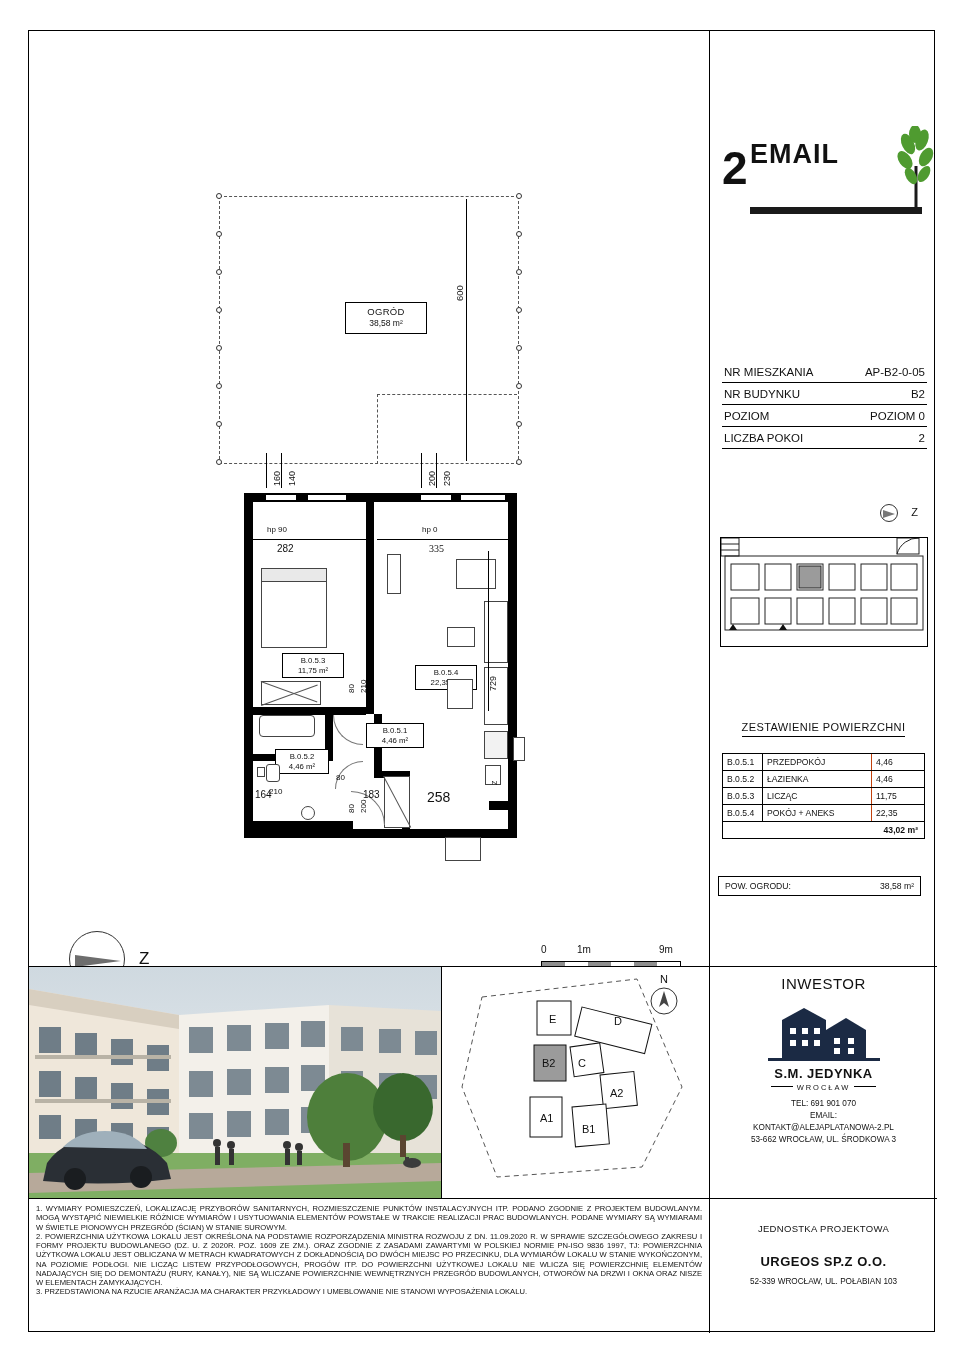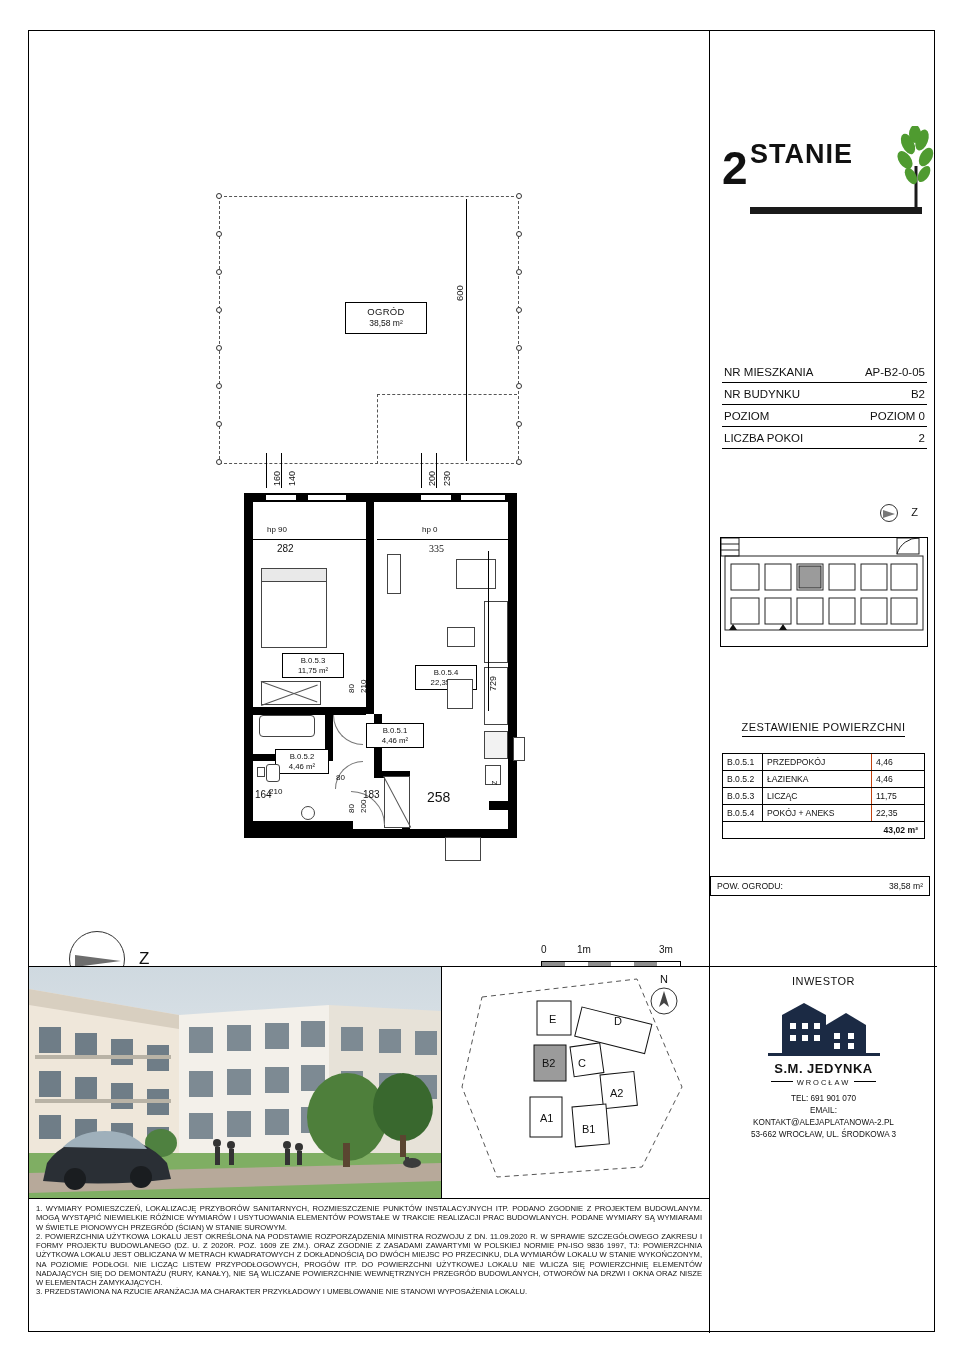--- a/index.html
+++ b/index.html
@@ -109,26 +109,26 @@
 
   .zest-title { position:absolute; left:0; top:690px; width:227px; text-align:center; font-size:11px; letter-spacing:.4px; }
   .zest-title .u { border-bottom:1px solid #000; padding-bottom:3px; }
   .ztable { position:absolute; left:12px; top:722px; width:203px; border:1px solid #000; font-size:8.6px; }
   .ztable .r { display:flex; border-bottom:1px solid #000; }
   .ztable .r:last-child { border-bottom:none; }
   .ztable .c1 { width:40px; padding:3px 4px; border-right:1px solid #000; }
   .ztable .c2 { flex:1; padding:3px 4px; border-right:1px solid #c2410c; }
   .ztable .c3 { width:52px; padding:3px 4px; }
   .ztable .sum { justify-content:flex-end; font-weight:bold; padding:3px 6px; }
-  .gtable { position:absolute; left:0; top:845px; width:220px; border:1px solid #000; font-size:8.6px;
+  .gtable { position:absolute; left:8px; top:845px; width:203px; border:1px solid #000; font-size:8.6px;
             display:flex; justify-content:space-between; padding:4px 6px; }
 
   .invest { position:absolute; left:0; top:935px; width:227px; height:232px;
             border-top:1.5px solid #000; text-align:center; }
-  .invest .t { font-size:11px; letter-spacing:.5px; margin-top:8px; }
+  .invest .t { font-size:15px; letter-spacing:.5px; margin-top:8px; }
   .invest .ico { position:relative; width:120px; height:62px; margin:8px auto 4px auto; }
   .invest .name { font-size:13px; font-weight:bold; letter-spacing:.5px; }
   .invest .sub { font-size:7.5px; letter-spacing:2px; margin-top:2px; }
   .invest .sub .line { display:inline-block; width:22px; border-top:1px solid #000; vertical-align:3px; margin:0 4px; }
   .invest .c { font-size:8.2px; margin-top:6px; line-height:1.45; }
 
   .jedn { position:absolute; left:0; top:1167px; width:227px; height:135px;
           border-top:1.5px solid #000; text-align:center; }
   .jedn .t { font-size:9.5px; margin-top:24px; letter-spacing:.3px; }
   .jedn .n { font-size:13px; font-weight:bold; margin-top:20px; letter-spacing:.5px; }
@@ -279,21 +279,21 @@
     <div class="compass">
       <div class="circ"></div>
       <div class="arrow"></div>
       <div class="zl">Z</div>
     </div>
 
     <div class="scalebar">
       <div class="lbls">
         <span style="left:0">0</span>
         <span style="left:36px">1m</span>
-        <span style="left:118px">3m</span>
+        <span style="left:118px">9m</span>
       </div>
       <div class="bar">
           <i></i>
           <i></i>
           <i></i>
           <i></i>
           <i></i>
           <i></i>
         </div>
     </div>
@@ -418,21 +418,21 @@
       <div>1. WYMIARY POMIESZCZEŃ, LOKALIZACJĘ PRZYBORÓW SANITARNYCH, ROZMIESZCZENIE PUNKTÓW INSTALACYJNYCH ITP. PODANO ZGODNIE Z PROJEKTEM BUDOWLANYM. MOGĄ WYSTĄPIĆ NIEWIELKIE RÓŻNICE WYMIARÓW I USYTUOWANIA ELEMENTÓW POWSTAŁE W TRAKCIE REALIZACJI PRAC BUDOWLANYCH. PODANE WYMIARY SĄ WYMIARAMI W ŚWIETLE PIONOWYCH PRZEGRÓD (ŚCIAN) W STANIE SUROWYM.</div>
       <div>2. POWIERZCHNIA UŻYTKOWA LOKALU JEST OKREŚLONA NA PODSTAWIE ROZPORZĄDZENIA MINISTRA ROZWOJU Z DN. 11.09.2020 R. W SPRAWIE SZCZEGÓŁOWEGO ZAKRESU I FORMY PROJEKTU BUDOWLANEGO (DZ. U. Z 2020R. POZ. 1609 ZE ZM.). ORAZ ZGODNIE Z ZASADAMI ZAWARTYMI W POLSKIEJ NORMIE PN-ISO 9836 1997, TJ: POWIERZCHNIA UŻYTKOWA LOKALU JEST OBLICZANA W METRACH KWADRATOWYCH Z DOKŁADNOŚCIĄ DO DWÓCH MIEJSC PO PRZECINKU, DLA WYMIARÓW LOKALU W STANIE WYKOŃCZONYM, NA POZIOMIE PODŁOGI. NIE LICZĄC LISTEW PRZYPODŁOGOWYCH, PROGÓW ITP. DO POWIERZCHNI UŻYTKOWEJ LOKALU NIE WLICZA SIĘ POWIERZCHNIĘ ELEMENTÓW NADAJĄCYCH SIĘ DO DEMONTAŻU (RURY, KANAŁY), NIE SĄ WLICZANE POWIERZCHNIE WEWNĘTRZNYCH PRZEGRÓD BUDOWLANYCH, OTWORÓW NA DRZWI I OKNA ORAZ NISZE W ELEMENTACH ZAMYKAJĄCYCH.</div>
       <div>3. PRZEDSTAWIONA NA RZUCIE ARANŻACJA MA CHARAKTER PRZYKŁADOWY I UMEBLOWANIE NIE STANOWI WYPOSAŻENIA LOKALU.</div>
     </div>
   </div>
 
   <div class="right-col">
 
     <div class="logo">
       <div class="big2">2</div>
-      <div class="aleja">STANIE</div>
+      <div class="aleja">EMAIL</div>
       <div class="bar"></div>
       <div class="tree">
         <svg width="40" height="88" viewBox="0 0 40 88">
           <path d="M20 88 L20 40" stroke="#1a1a1a" stroke-width="3" fill="none"></path>
           <g fill="#4f9b30">
             <ellipse cx="12" cy="18" rx="6" ry="11" transform="rotate(-25 12 18)"></ellipse>
             <ellipse cx="26" cy="14" rx="6" ry="11" transform="rotate(20 26 14)"></ellipse>
             <ellipse cx="9" cy="34" rx="6" ry="10" transform="rotate(-35 9 34)"></ellipse>
             <ellipse cx="30" cy="31" rx="6" ry="10" transform="rotate(30 30 31)"></ellipse>
             <ellipse cx="19" cy="8" rx="6" ry="9"></ellipse>
@@ -555,14 +555,19 @@
         </svg>
       </div>
       <div class="name">S.M. JEDYNKA</div>
       <div class="sub"><span class="line"></span><span>WROCŁAW</span><span class="line"></span></div>
       <div class="c">TEL: 691 901 070</div>
       <div class="c" style="margin-top:0">EMAIL:</div>
       <div class="c" style="margin-top:0">KONTAKT@ALEJAPLATANOWA-2.PL</div>
       <div class="c" style="margin-top:0">53-662 WROCŁAW, UL. ŚRODKOWA 3</div>
     </div>
 
+    <div class="jedn">
+      <div class="t">JEDNOSTKA PROJEKTOWA</div>
+      <div class="n">URGEOS SP.Z O.O.</div>
+      <div class="a">52-339 WROCŁAW, UL. POŁABIAN 103</div>
+    </div>
   </div>
 </div>
 
 </body></html>

